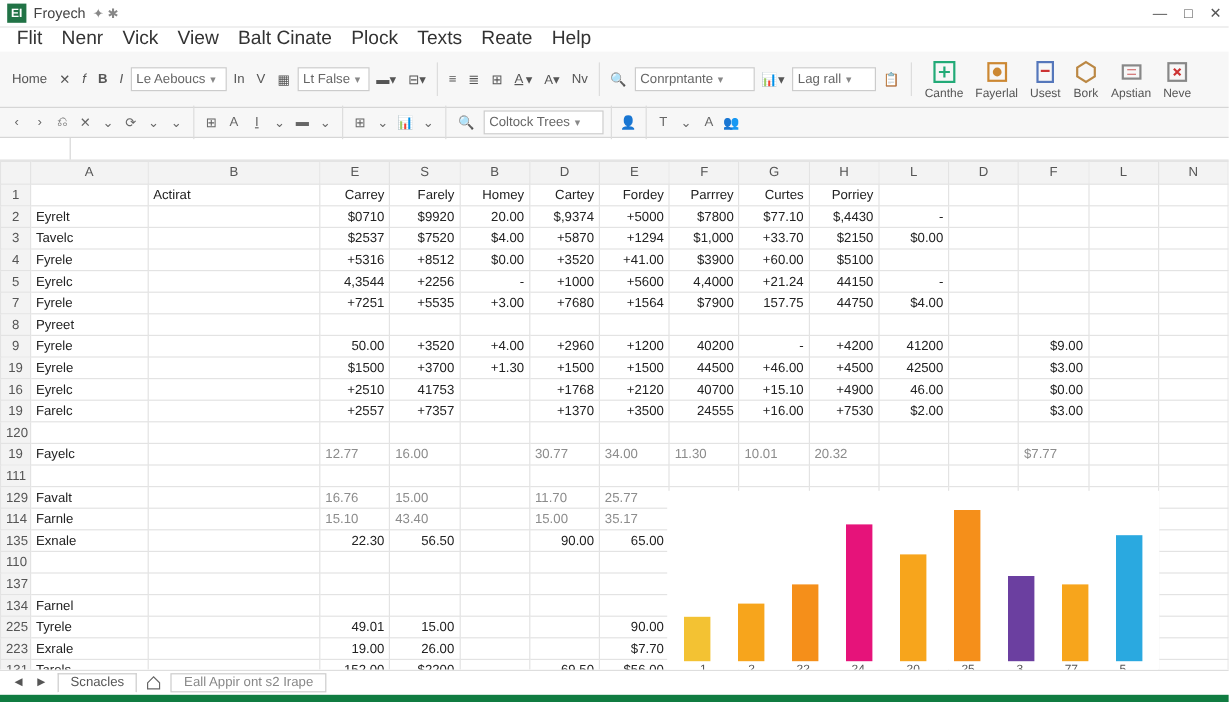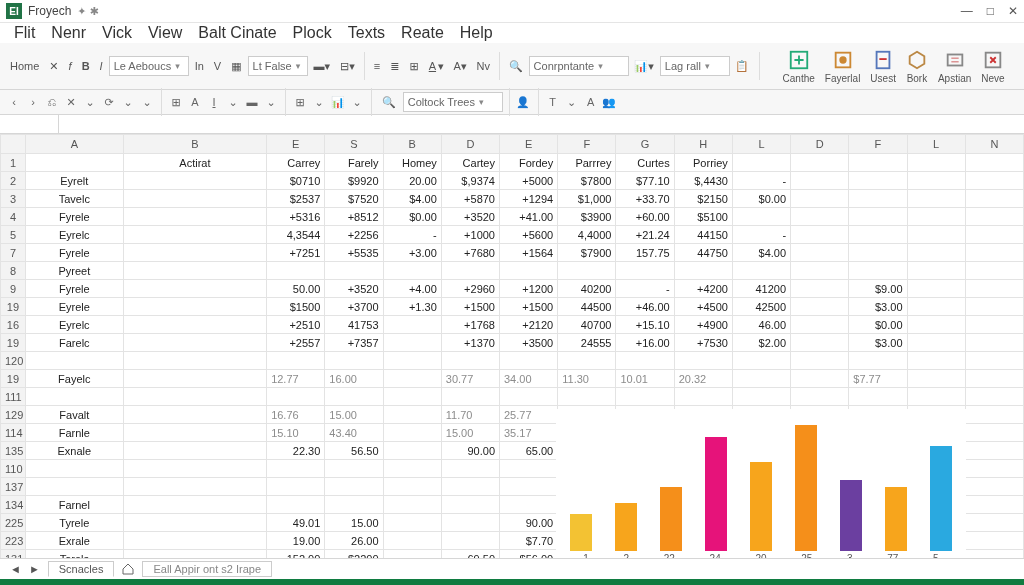--- a/index.html
+++ b/index.html
@@ -10,33 +10,33 @@
 .win-ctrls{margin-left:auto;display:flex;gap:14px;color:#555;font-size:12px}
 .win-ctrls span{cursor:default}
 .menu-bar{height:20px;display:flex;align-items:center;padding:0 8px;gap:4px;font-size:16px;color:#333}
 .menu-bar span{padding:2px 6px}
 .ribbon{height:46px;background:#f7f7f7;border-bottom:1px solid #d6d6d6;display:flex;align-items:center;padding:0 6px;gap:2px;font-size:11px;color:#555}
 .rbtn{padding:2px 4px;display:flex;align-items:center;gap:2px;white-space:nowrap}
 .big-icon{width:22px;height:22px}
 .combo{border:1px solid #ccc;background:#fff;height:18px;display:flex;align-items:center;padding:0 4px;font-size:11px;color:#666;gap:4px}
 .combo .chev{font-size:9px;color:#888}
 .sep{width:1px;height:28px;background:#ddd;margin:0 3px}
-.large-btns{display:flex;gap:6px;margin-left:16px}
+.large-btns{display:flex;gap:6px;margin-left:4px}
 .large-btn{display:flex;flex-direction:column;align-items:center;font-size:10px;color:#555;gap:2px;padding:0 2px}
 .ribbon2{height:24px;background:#f7f7f7;border-bottom:1px solid #d6d6d6;display:flex;align-items:center;padding:0 6px;gap:3px;color:#666}
 .ribbon2 .sm{width:16px;height:16px;display:flex;align-items:center;justify-content:center}
 .name-box-row{height:18px;background:#fff;border-bottom:1px solid #d6d6d6;display:flex;align-items:center}
 .name-box{width:50px;border-right:1px solid #d6d6d6;padding:0 4px;color:#888;height:100%;display:flex;align-items:center}
 .grid-area{position:relative;height:424px;overflow:hidden;background:#fff}
 table{border-collapse:collapse;table-layout:fixed;width:1024px}
 th,td{border:1px solid #e3e3e3;height:17px;padding:0 4px;font-size:11px;white-space:nowrap;overflow:hidden}
 th{background:#f3f3f3;color:#555;font-weight:normal;text-align:center;height:18px}
 .rowh{background:#f3f3f3;color:#555;text-align:center;width:24px}
 .col-A{width:94px}.col-B{width:138px}.col-E{width:56px}.col-S{width:56px}.col-Bh{width:56px}.col-D{width:56px}.col-Ec{width:56px}.col-F{width:56px}.col-G{width:56px}.col-H{width:56px}.col-L{width:56px}.col-Dc{width:56px}.col-Fc{width:56px}.col-Lc{width:56px}.col-N{width:56px}
-td.txt{text-align:center}
+td.txt{text-align:left}
 td.num{text-align:right}
 td.numg{text-align:left;color:#8c8c8c}
 .chart{position:absolute;left:556px;top:275px;width:410px;height:160px;background:#fff}
 .bars{position:absolute;left:10px;bottom:18px;right:10px;top:5px;display:flex;align-items:flex-end;gap:16px;justify-content:space-around}
 .bar{width:22px}
 .xlabels{position:absolute;left:10px;right:10px;bottom:0;height:16px;display:flex;justify-content:space-around;font-size:10px;color:#555}
 .tab-strip{height:20px;background:#fff;border-top:1px solid #d6d6d6;display:flex;align-items:center;padding:0 10px;gap:8px;font-size:11px;color:#555}
 .tab{border:1px solid #ccc;padding:1px 10px;background:#fff}
 .tab.active{border-bottom:1px solid #fff}
 .house{width:12px;height:12px}

